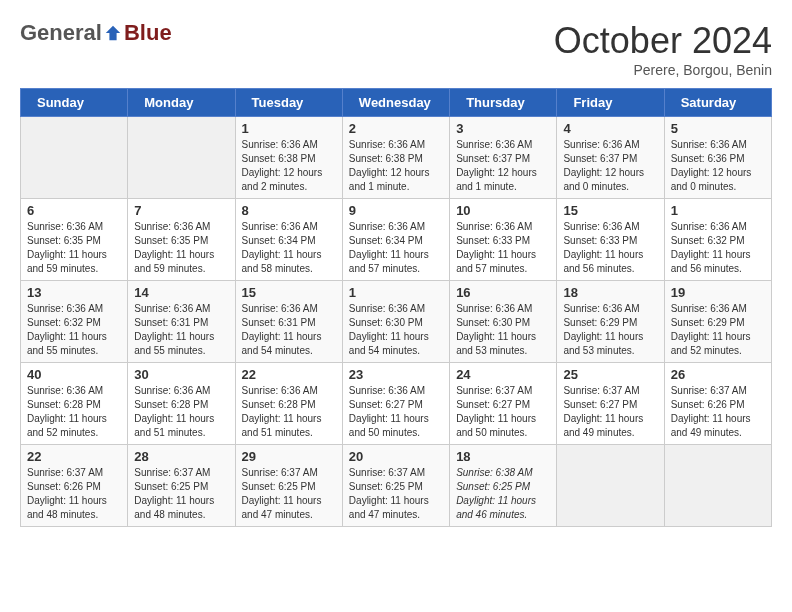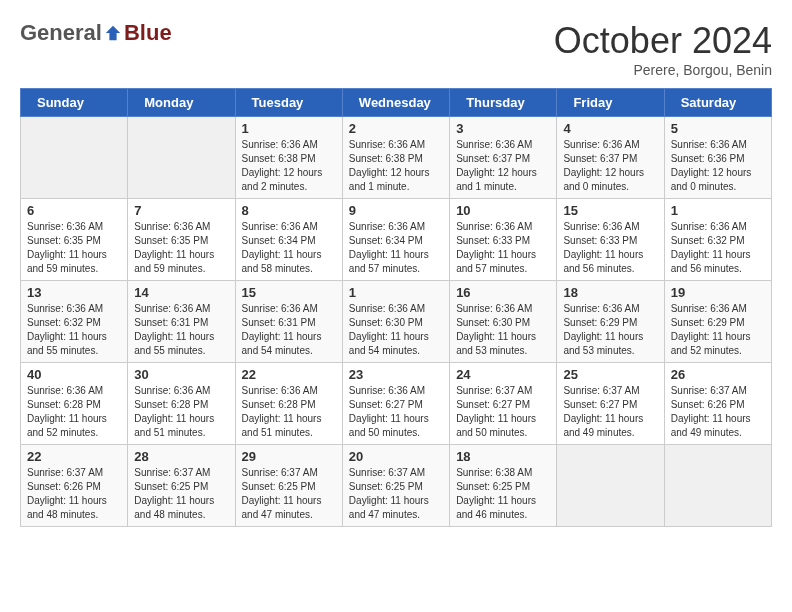--- a/index.html
+++ b/index.html
@@ -336,21 +336,21 @@
         </td>
         <td>
           <span class="day-num">20</span>
           <div class="day-detail" style="white-space: pre-line;">Sunrise: 6:37 AM
 Sunset: 6:25 PM
 Daylight: 11 hours
 and 47 minutes.</div>
         </td>
         <td>
           <span class="day-num">18</span>
-          <div class="day-detail" style="white-space: pre-line;">Sunrise: 6:38 AM
+          <div class="day-detail" style="white-space: pre-line; font-style: italic;">Sunrise: 6:38 AM
 Sunset: 6:25 PM
 Daylight: 11 hours
 and 46 minutes.</div>
         </td>
         <td class="empty-cell"></td>
         <td class="empty-cell"></td>
       </tr>
     </tbody>
 </table>
 

